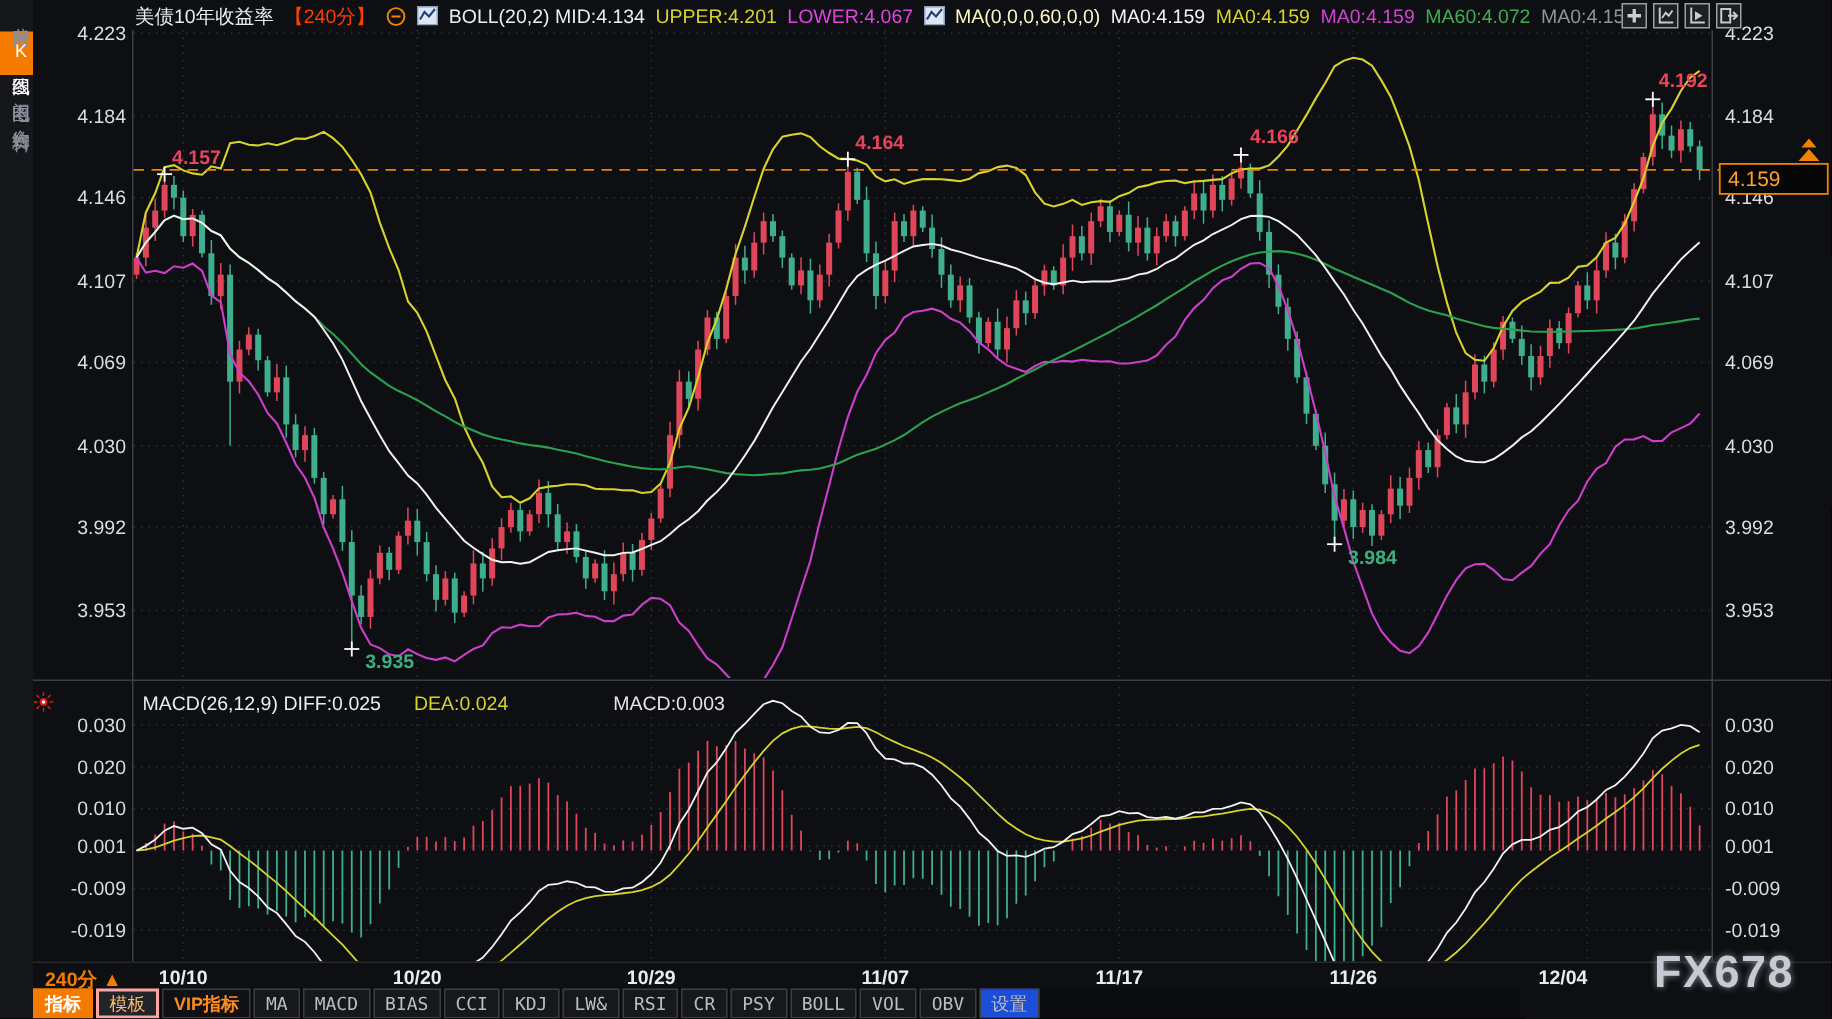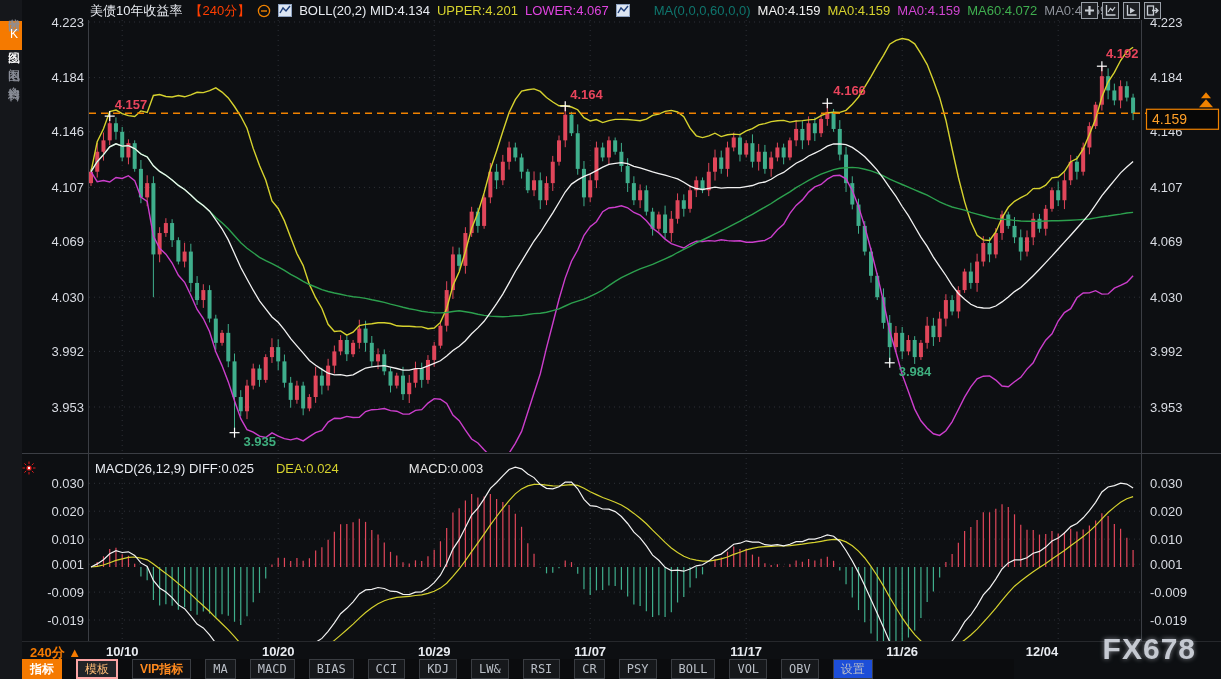--- a/index.html
+++ b/index.html
@@ -27,21 +27,21 @@
   
   .macd-header{position:absolute;left:95px;top:461px;z-index:4;display:flex;gap:22px;font-size:13px;white-space:nowrap;}
   .burst{position:absolute;left:22px;top:461px;z-index:4;cursor:pointer;}
   
   .xaxis{position:absolute;left:22px;top:641px;width:1199px;height:18px;background:#0d0f12;
          border-top:1px solid #26282c;z-index:4;font-size:13px;}
   .tf{position:absolute;left:8px;top:2px;color:#f57a00;font-weight:bold;cursor:pointer;}
   .date{position:absolute;top:2px;transform:translateX(-50%);color:#e8ebf0;font-weight:bold;}
   
   .toolbar{position:absolute;left:22px;bottom:0;width:992px;height:20px;background:#0b0c0e;
-           display:flex;gap:14px;align-items:stretch;z-index:5;}
+           display:flex;gap:2px;align-items:stretch;z-index:5;}
   .tb{font-size:12px;padding:0 7px;display:flex;align-items:center;cursor:pointer;}
   .tb.active{background:#f57a00;border:1px solid #f57a00;color:#fff;font-weight:bold;}
   .tb.plain{background:#222428;border:2px solid #fca5a5;color:#fdba74;}
   .tb.vip{background:#101114;border:1px solid #3a3d42;color:#ff8a1e;font-weight:bold;}
   .tb.mono{font-family:"DejaVu Sans Mono",monospace;background:#16181b;border:1px solid #3a3d42;color:#b9bec6;}
   .tb.dim{background:#1d4ed8;border:1px solid #3a3d42;color:#b9bec6;}
   
   .watermark{position:absolute;right:25px;bottom:13px;z-index:6;font-size:30px;font-weight:bold;
              color:#c6cad2;letter-spacing:1px;text-shadow:0 0 5px rgba(230,235,245,.55);}
 </style>
@@ -688,21 +688,21 @@
       </span>
       <span class="hseg" style="color: rgb(233, 236, 242);">BOLL(20,2) MID:4.134</span>
       <span class="hseg" style="color: rgb(214, 210, 46);">UPPER:4.201</span>
       <span class="hseg" style="color: rgb(224, 68, 224);">LOWER:4.067</span>
       <span class="icon-btn">
         <svg width="14" height="13">
           <rect x="0.5" y="0.5" width="13" height="12" fill="#dde6f2" stroke="#8ea2c0"></rect>
           <polyline points="2,9 5,4 8,7 12,2" fill="none" stroke="#1f3f7a" stroke-width="1.4"></polyline>
         </svg>
       </span>
-      <span class="hseg" style="color: #0f766e; margin-left: 17px;">MA(0,0,0,60,0,0)</span>
+      <span class="hseg" style="color: #fef9c3;">MA(0,0,0,60,0,0)</span>
       <span class="hseg" style="color: rgb(242, 242, 242);">MA0:4.159</span>
       <span class="hseg" style="color: rgb(214, 210, 46);">MA0:4.159</span>
       <span class="hseg" style="color: rgb(208, 68, 208);">MA0:4.159</span>
       <span class="hseg" style="color: rgb(63, 174, 79);">MA60:4.072</span>
       <span class="hseg" style="color: rgb(143, 147, 155);">MA0:4.159</span>
     </div>
 
   <div class="topright" id="topright">
       <div class="trbtn">
         <svg width="13" height="13">

